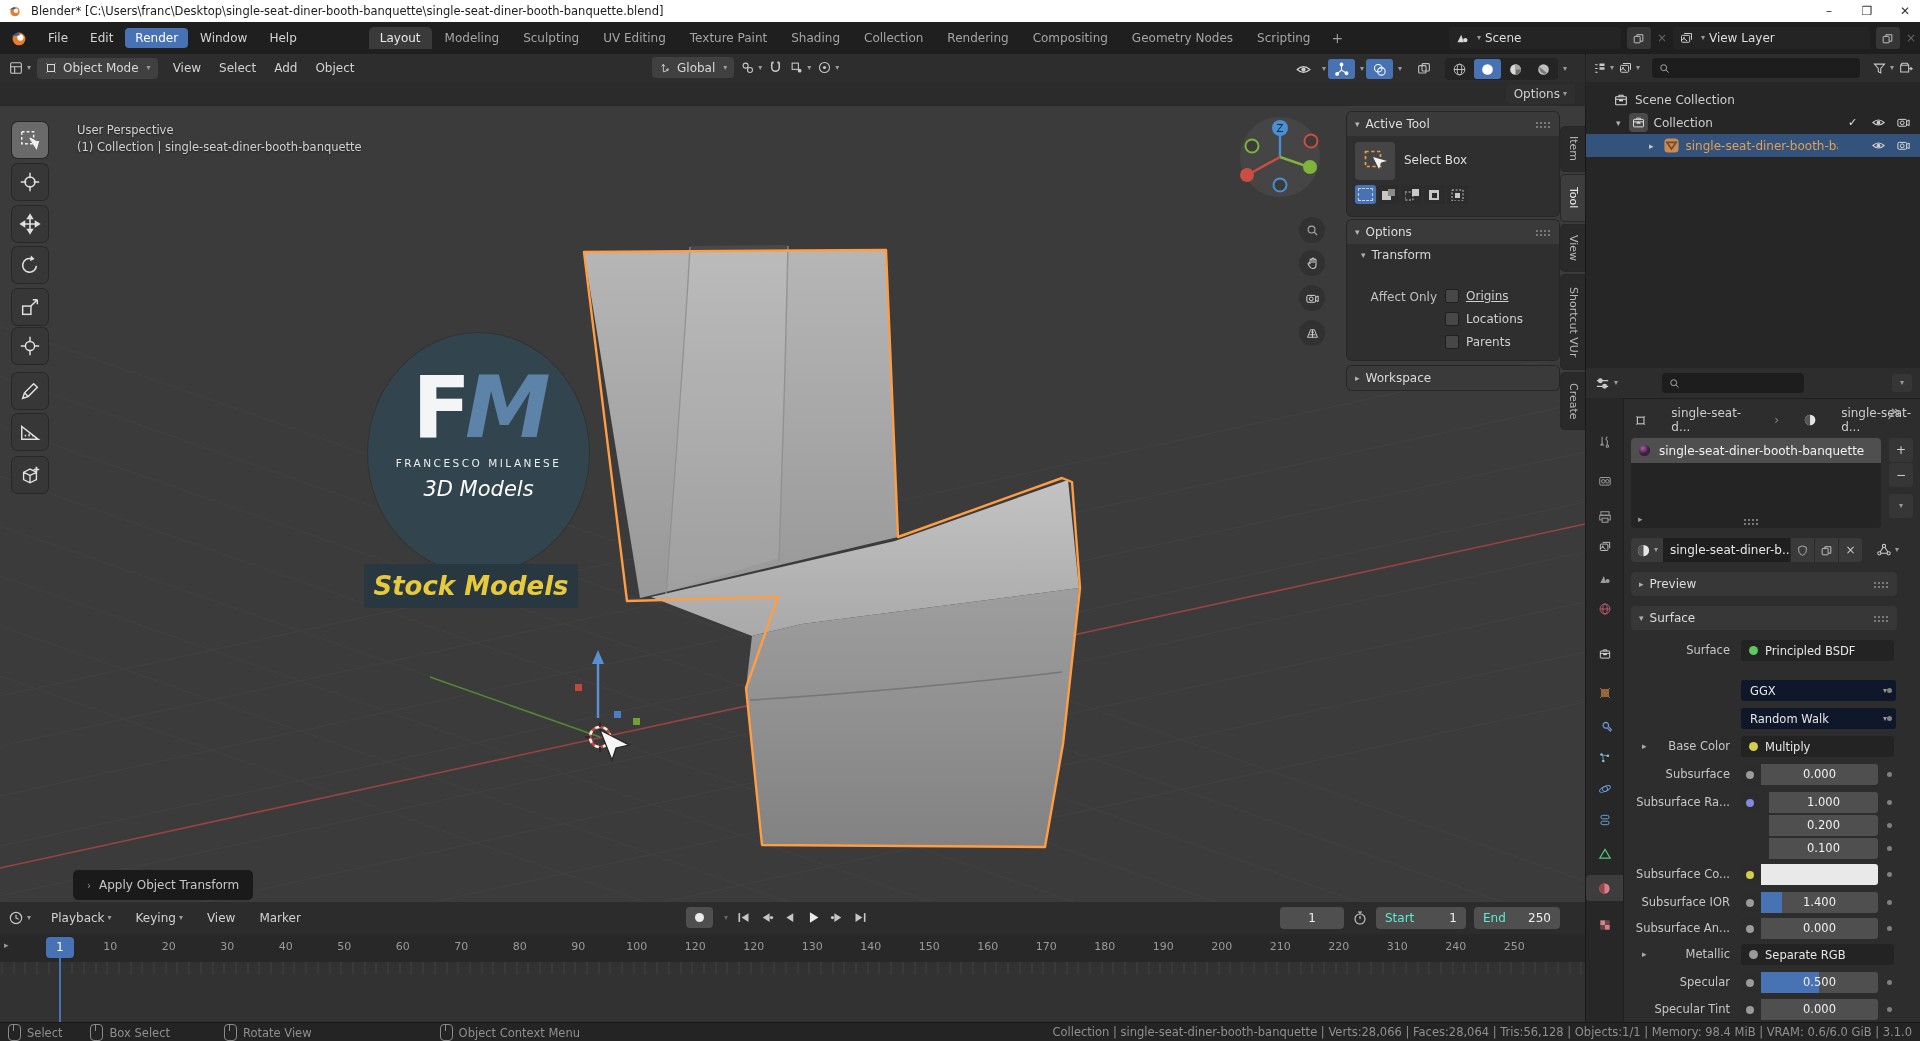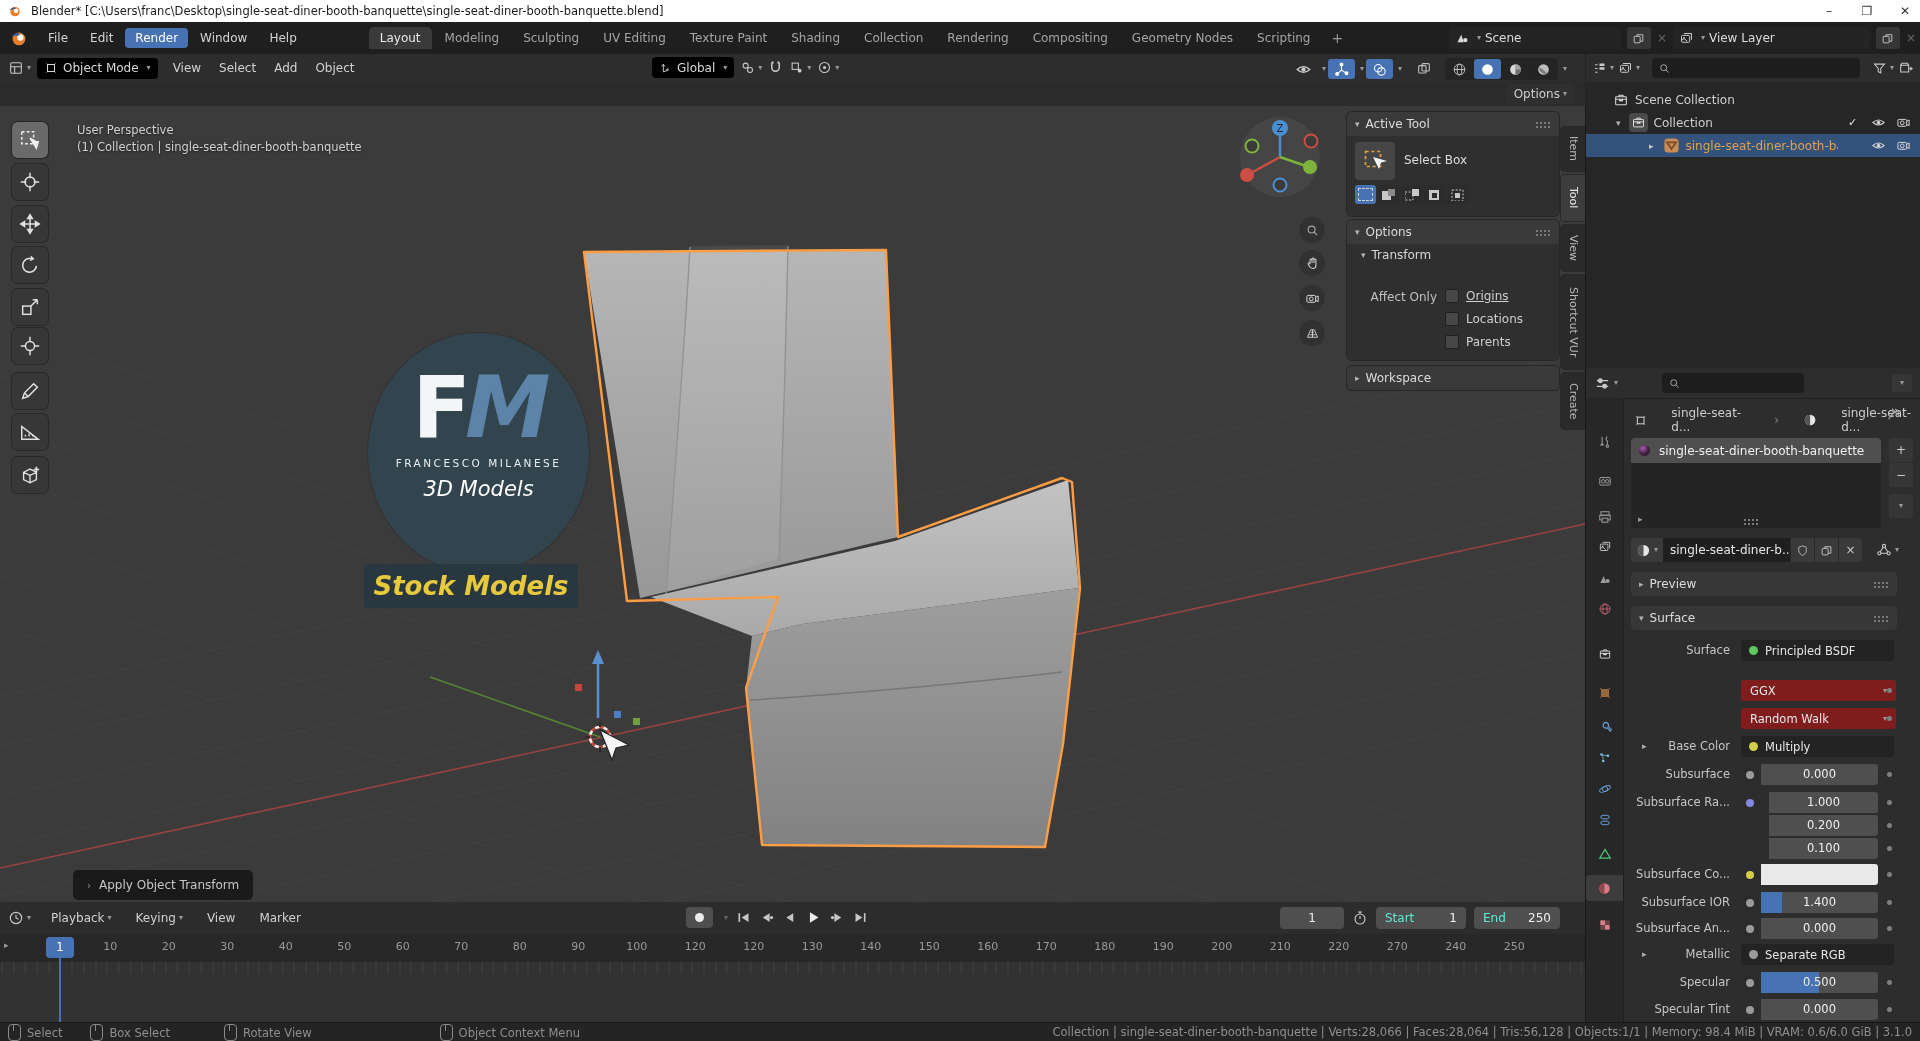--- a/index.html
+++ b/index.html
@@ -23,21 +23,21 @@
   #topbar .menus .menu:nth-of-type(3){background:#4772b3;color:#fff;}
   #tabs{display:flex;align-items:center;height:16px;gap:2px;margin-left:26px;padding-left:36px;}
   #tabs .tab{padding:4px 11px;border-radius:5px 5px 0 0;color:#a5a5a5;white-space:nowrap;}
   #tabs .tab:nth-of-type(1){background:#3a3a3a;color:#e8e8e8;}
   .idfield{background:#242424;border-radius:4px;height:22px;display:flex;align-items:center;padding:0 6px;gap:4px;color:#dedede;}
   .sqbtn{background:#363636;border-radius:3px;width:24px;height:22px;display:flex;align-items:center;justify-content:center;}
   
   .ehdr{background:#2d2d2d;border-bottom:1px solid #1d1d1d;}
   #vheader{left:0;top:54px;width:1585px;height:28px;}
   #oheader{left:1586px;top:54px;width:334px;height:28px;}
-  .dd{background:#000000;border-radius:4px;height:21px;display:flex;align-items:center;padding:0 7px;gap:5px;color:#d8d8d8;}
+  .dd{background:#404040;border-radius:4px;height:21px;display:flex;align-items:center;padding:0 7px;gap:5px;color:#d8d8d8;}
   .hmenu{padding:2px 9px;color:#d2d2d2;}
   .togbtn{width:27px;height:20px;border-radius:3px;display:flex;align-items:center;justify-content:center;}
   .togbtn.on{background:#4772b3;}
   #toolsettings{left:0;top:82px;width:1585px;height:24px;background:#2b2b2b;border-bottom:1px solid #1d1d1d;}
   
   #viewport{left:0;top:106px;width:1585px;height:796px;background:#3b3b3b;overflow:hidden;border-right:1px solid #191919;}
   .vtext{color:#d2d2d2;font-size:11.5px;text-shadow:0 1px 2px rgba(0,0,0,.5);}
   
   .tbtn{left:12px;width:36px;height:36px;border-radius:6px;background:rgba(55,55,55,.88);display:flex;align-items:center;justify-content:center;box-shadow:0 0 0 1px rgba(20,20,20,.5);}
   .tbtn.active{background:#6a6a6a;}
@@ -74,21 +74,21 @@
   .ptab.active{background:#3d3d3d;border-radius:4px 0 0 4px;}
   .phead2{position:absolute;left:45px;width:250px;height:24px;background:#373737;border-radius:4px;display:flex;align-items:center;padding:0 8px;gap:6px;color:#dddddd;}
   .prow{position:absolute;height:22px;font-size:11.5px;}
   .plabel{position:absolute;left:36px;width:108px;text-align:right;color:#c6c6c6;line-height:21px;}
   .psock{position:absolute;left:155px;width:18px;height:21px;background:#2c2c2c;border-radius:3px 0 0 3px;display:flex;align-items:center;justify-content:center;}
   .psock .dot{width:8px;height:8px;border-radius:50%;}
   .pfield{position:absolute;left:175px;width:117px;height:21px;background:#4f4f4f;border-radius:0 3px 3px 0;text-align:center;line-height:21px;color:#f0f0f0;overflow:hidden;}
   .pfield .fill{position:absolute;left:0;top:0;bottom:0;background:#4772b3;}
   .pfield .val{position:relative;}
   .pbtn{position:absolute;left:155px;width:137px;height:21px;background:#232323;border-radius:3px;display:flex;align-items:center;padding:0 8px;gap:7px;color:#e6e6e6;}
-  .pdd{position:absolute;left:155px;width:137px;height:21px;background:#7f1d1d;border-radius:3px;display:flex;align-items:center;padding:0 9px;color:#e6e6e6;}
+  .pdd{position:absolute;left:155px;width:137px;height:21px;background:#0f172a;border-radius:3px;display:flex;align-items:center;padding:0 9px;color:#e6e6e6;}
   .pdd .caret{margin-left:auto;}
   .pdeco{position:absolute;left:301px;top:8px;width:5px;height:5px;border-radius:50%;background:#808080;}
   .pexp{position:absolute;left:56px;color:#b0b0b0;font-size:9px;line-height:21px;}
   
   #timeline{left:0;top:902px;width:1585px;height:120px;background:#2c2c2c;border-right:1px solid #191919;}
   #tl-header{position:absolute;left:0;top:0;width:1585px;height:32px;background:#2c2c2c;border-bottom:1px solid #1f1f1f;}
   #tl-ruler{position:absolute;left:0;top:32px;width:1585px;height:28px;background:#282828;}
   #tl-band{position:absolute;left:0;top:60px;width:1585px;height:60px;background:#323232;}
   #tl-band .ticks{position:absolute;left:0;top:0;width:1585px;height:12px;background-image:repeating-linear-gradient(90deg,#414141 0 1px,transparent 1px 11.7px);background-position:1.5px 0;}
   #tick-row{position:absolute;left:81px;top:38px;display:flex;}
@@ -1201,21 +1201,21 @@
       <span>130</span>
       <span>140</span>
       <span>150</span>
       <span>160</span>
       <span>170</span>
       <span>180</span>
       <span>190</span>
       <span>200</span>
       <span>210</span>
       <span>220</span>
-      <span>270</span>
+      <span>310</span>
       <span>240</span>
       <span>250</span>
     </div>
   <div id="tl-band">
       <div class="ticks"></div>
     </div>
   <div id="curframe-line"></div>
   <div id="curframe-pill"><span>1</span></div>
 </div>
 

